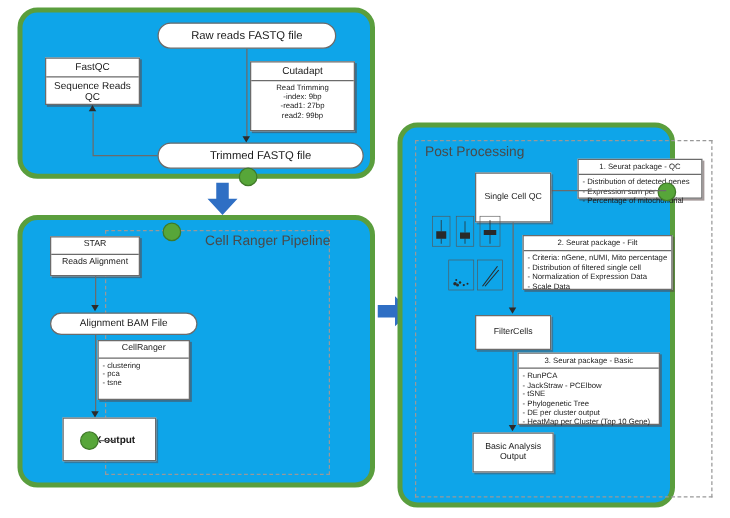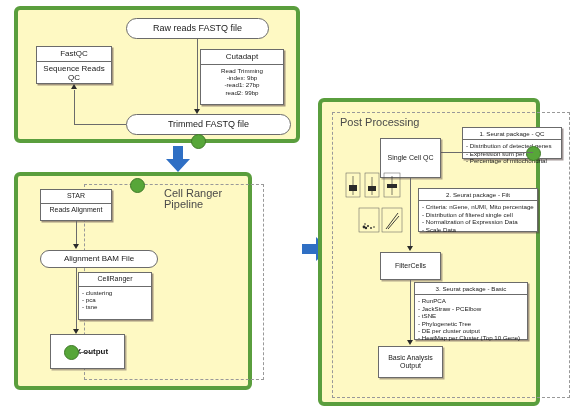--- a/index.html
+++ b/index.html
@@ -1,19 +1,19 @@
 <!DOCTYPE html>
 <html><head>
 <meta charset="utf-8">
 <style>
   html,body{margin:0;padding:0;background:#ffffff;}
   body{width:584px;height:414px;position:relative;overflow:hidden;
        font-family:"Liberation Sans",sans-serif;color:#1a1a1a;}
 
-  .panel{position:absolute;border:4px solid #5a9e3d;border-radius:6px;background:#fef9c3;box-sizing:border-box;}
+  .panel{position:absolute;border:4px solid #5a9e3d;border-radius:16px;background:#0ea5e9;box-sizing:border-box;}
 
   .dashed{position:absolute;border:1px dashed #999;box-sizing:border-box;}
 
   .nodebox{position:absolute;box-sizing:border-box;background:#fff;
            border:1px solid #6b6b6b;box-shadow:1.5px 1.5px 0 rgba(90,70,70,.55);}
   .nodebox .hdr{border-bottom:1px solid #6b6b6b;text-align:center;padding:2px 1px;}
   .nodebox .body{padding:2px 3px;}
 
   .rrect{position:absolute;box-sizing:border-box;background:#fff;border:1px solid #6b6b6b;
          border-radius:11px;display:flex;align-items:center;justify-content:center;text-align:center;}
@@ -86,21 +86,21 @@
   <div class="line vline" style="left:56px;top:80px;height:34px;"></div>
   <div class="arrowup" style="left:53px;top:74px;"></div>
 
   <div class="dot" style="left:173px;top:124px;"></div>
 </div>
 
 <svg class="sect-label" style="left:164px;top:146px;" width="28" height="27" viewBox="0 0 28 27">
   <polygon points="9,0 19,0 19,13 26,13 14,26 2,13 9,13" fill="#2f6fc4"></polygon>
 </svg>
 
-<div class="panel" style="left:14px;top:172px;width:238px;height:218px;">
+<div class="panel" style="left:14px;top:172px;width:286px;height:218px;">
 
   <div class="dashed" style="left:66px;top:8px;width:180px;height:196px;"></div>
 
   <div class="title t9" style="left:146px;top:12px;font-size:11px;color:#4a4a4a;">Cell Ranger Pipeline</div>
 
   <div class="nodebox" style="left:22px;top:13px;width:72px;height:32px;">
     <div class="hdr t7">STAR</div>
     <div class="body t7" style="text-align:center;">Reads Alignment</div>
   </div>
 

